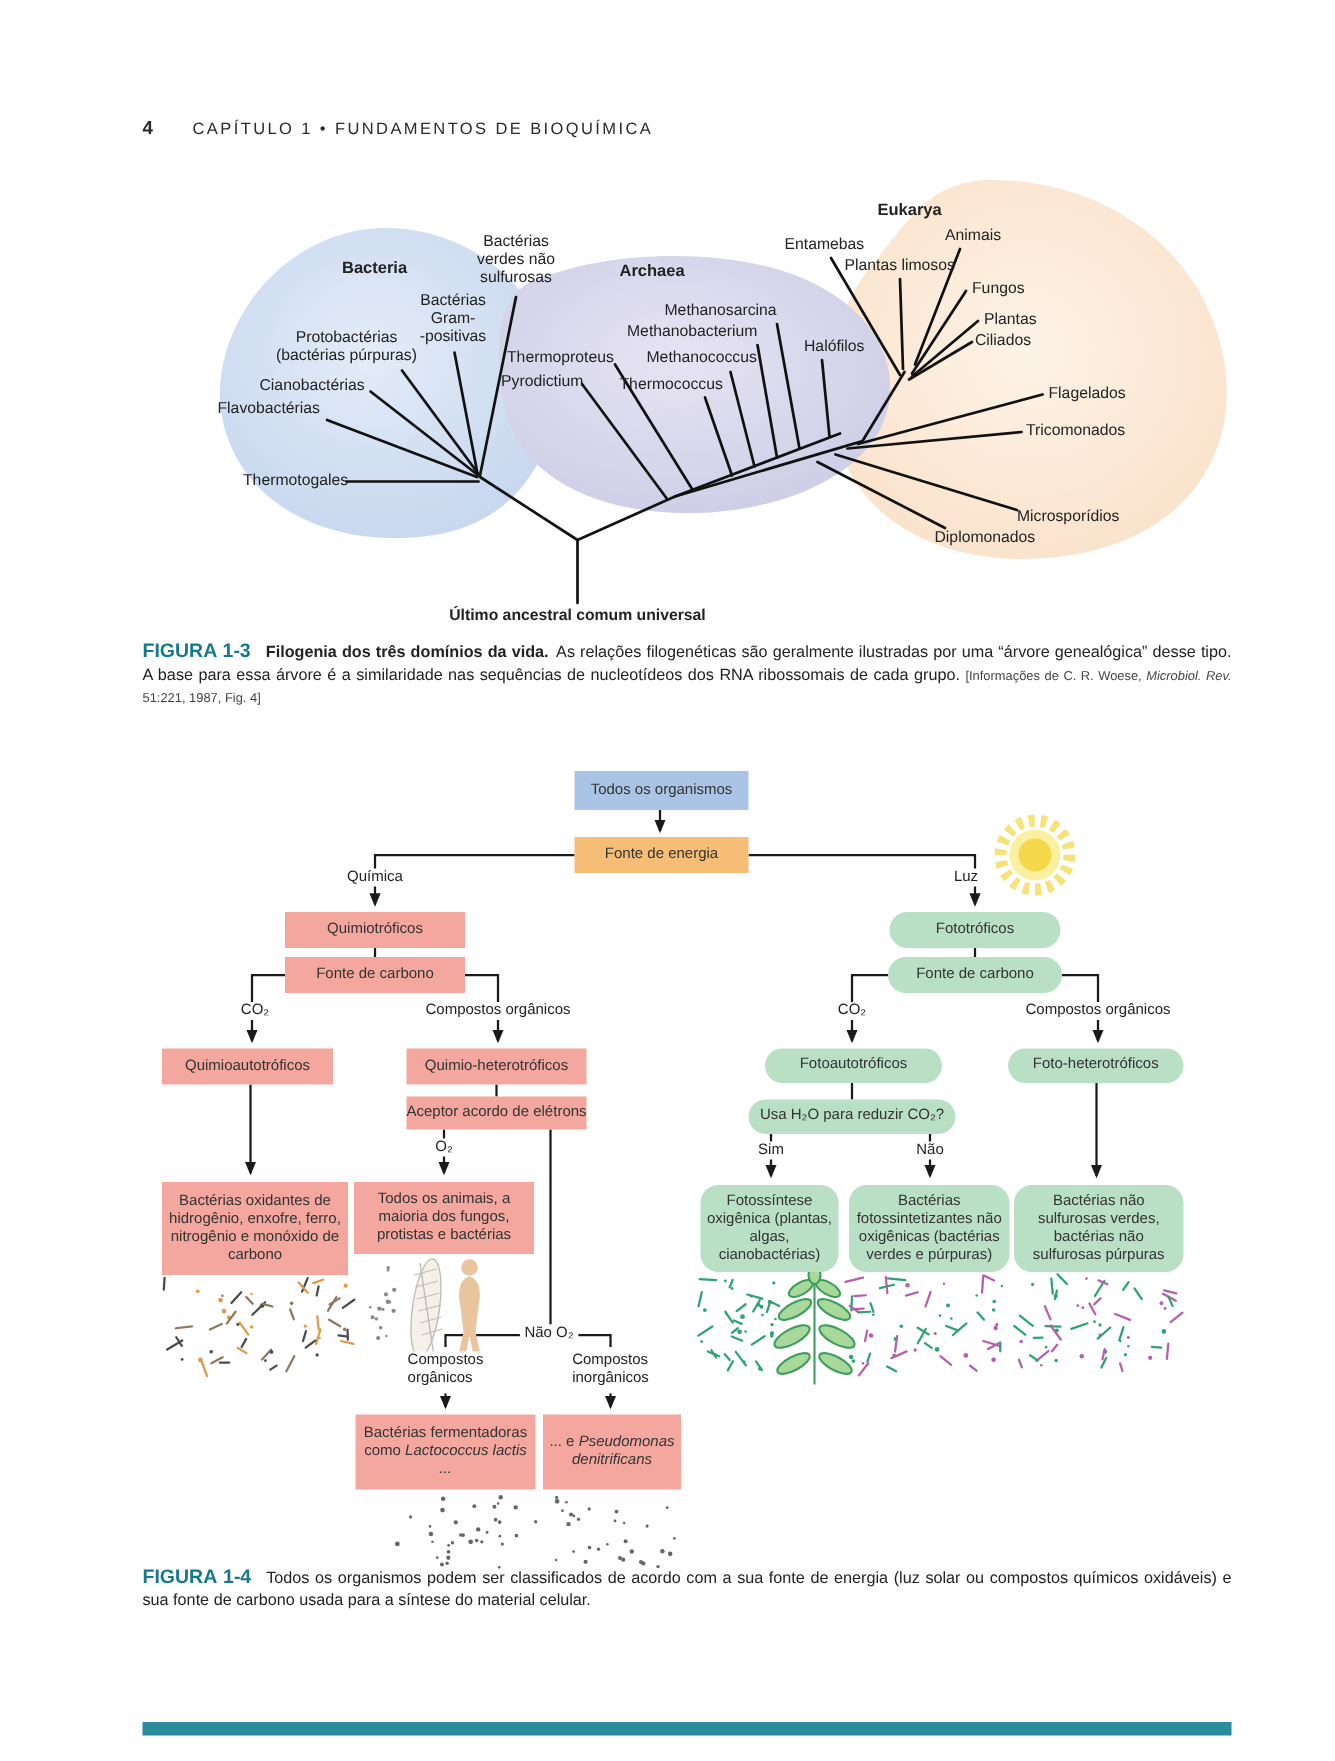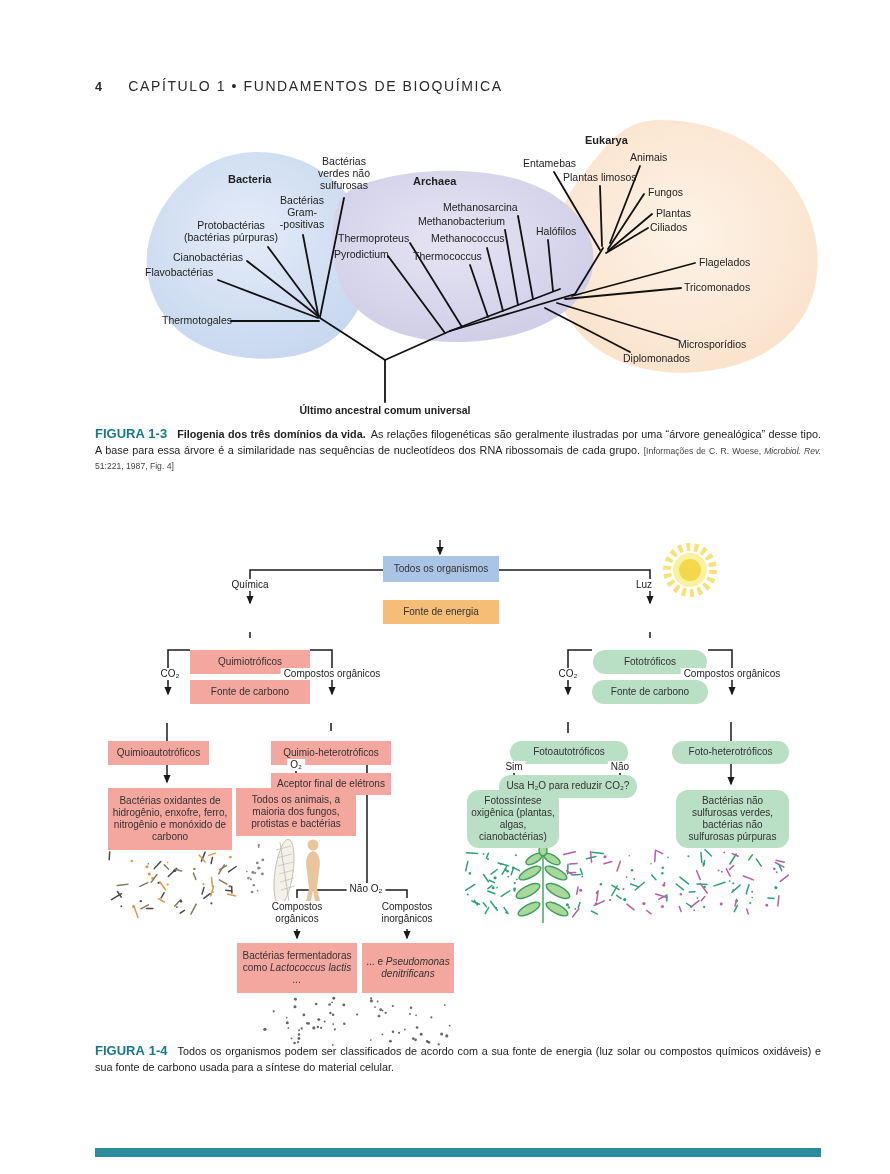--- a/index.html
+++ b/index.html
@@ -1,38 +1,38 @@
 <!DOCTYPE html>
 <html><head>
 <meta charset="utf-8">
 <style>
   html,body{margin:0;padding:0;background:#ffffff;}
   .page{position:relative;width:890px;height:1174px;background:#fff;
         font-family:"Liberation Sans","DejaVu Sans",sans-serif;color:#1a1a1a;overflow:hidden;}
   .header{position:absolute;left:95px;top:78px;font-size:11.5px;letter-spacing:.4px;color:#2a2a2a;}
   .header .num{font-weight:bold;font-size:12.5px;margin-right:26px;}
-  .header .ht{letter-spacing:1.6px;font-size:14px;}
+  .header .ht{letter-spacing:1.6px;font-size:11px;}
   svg.overlay{position:absolute;left:0;top:0;}
   
   .tl{position:absolute;font-size:10.5px;line-height:1.16;white-space:pre-line;color:#222;}
   .ctr{text-align:center;}
   .it{}
   .dom{font-weight:bold;font-size:11px;}
   .rootlbl{font-weight:bold;font-size:10.5px;}
   
   .bx{position:absolute;display:flex;align-items:center;justify-content:center;text-align:center;
       font-size:10px;line-height:1.22;color:#333;padding:1px 3px;box-sizing:border-box;}
   .blue{background:#aac4e6;}
   .orange{background:#f6bd76;}
   .pink{background:#f4a79e;}
   .green{background:#b9dfc5;border-radius:12px;}
-  .nw{white-space:nowrap;margin-top:42px;}
+  .nw{white-space:nowrap;}
   
   .fl{position:absolute;transform:translateX(-50%);font-size:10px;background:#fff;
-      padding:0 3px;white-space:pre-line;text-align:center;line-height:1.2;color:#222;}
+      padding:0 3px;white-space:pre-line;line-height:1.2;color:#222;}
   
   .caption{position:absolute;font-size:10.8px;line-height:1.4;color:#222;margin:0;text-align:justify;}
   .figlabel{color:#16788c;font-weight:bold;font-size:13px;margin-right:10px;}
   .figtitle{font-weight:bold;margin-right:5px;}
   .ref{font-size:8.6px;color:#444;}
   .bar{position:absolute;left:95px;top:1148px;width:726px;height:9px;background:#2b8c9e;}
 </style>
 </head>
 <body>
 
@@ -501,38 +501,39 @@
   <p class="caption" style="left:95px;top:425px;width:726px">
     <span class="figlabel">FIGURA 1-3</span><span class="figtitle">Filogenia dos três domínios da vida.</span><span>As relações filogenéticas são geralmente ilustradas por uma “árvore genealógica” desse tipo. A base para essa árvore é a similaridade nas sequências de nucleotídeos dos RNA ribossomais de cada grupo.</span>
     <span class="ref"><span>[Informações de C. R. Woese, </span><i>Microbiol. Rev.</i><span> 51:221, 1987, Fig. 4]</span></span>
   </p>
 
   <div class="bx blue nw" style="left:383px;top:514px;width:116px;height:26px">Todos os organismos</div>
   <div class="bx orange nw" style="left:383px;top:558px;width:116px;height:24px">Fonte de energia</div>
 
   <div class="bx pink nw" style="left:190px;top:608px;width:120px;height:24px">Quimiotróficos</div>
   <div class="bx pink nw" style="left:190px;top:638px;width:120px;height:24px">Fonte de carbono</div>
-  <div class="bx pink nw" style="left:108px;top:699px;width:101px;height:24px">Quimioautotróficos</div>
+  <div class="bx pink nw" style="left:108px;top:699px;width:114px;height:24px">Quimioautotróficos</div>
   <div class="bx pink nw" style="left:271px;top:699px;width:120px;height:24px">Quimio-heterotróficos</div>
-  <div class="bx pink nw" style="left:271px;top:731px;width:120px;height:22px">Aceptor final de elétrons</div>
+  <div class="bx pink nw" style="left:271px;top:731px;width:120px;height:22px">Aceptor acordo de elétrons</div>
   <div class="bx pink" style="left:108px;top:788px;width:124px;height:62px">Bactérias oxidantes de hidrogênio, enxofre, ferro, nitrogênio e monóxido de carbono</div>
   <div class="bx pink" style="left:236px;top:788px;width:120px;height:48px">Todos os animais, a maioria dos fungos, protistas e bactérias</div>
   <div class="bx pink" style="left:237px;top:943px;width:120px;height:50px">
       <span><span>Bactérias fermentadoras como </span><i>Lactococcus lactis ...</i></span>
     </div>
   <div class="bx pink" style="left:362px;top:943px;width:92px;height:50px">
       <span><span>... e </span><i>Pseudomonas denitrificans</i></span>
     </div>
 
   <div class="bx green nw" style="left:593px;top:608px;width:114px;height:24px">Fototróficos</div>
   <div class="bx green nw" style="left:592px;top:638px;width:116px;height:24px">Fonte de carbono</div>
   <div class="bx green nw" style="left:510px;top:699px;width:118px;height:23px">Fotoautotróficos</div>
   <div class="bx green nw" style="left:672px;top:699px;width:117px;height:23px">Foto-heterotróficos</div>
   <div class="bx green nw" style="left:499px;top:733px;width:138px;height:23px">Usa H₂O para reduzir CO₂?</div>
   <div class="bx green" style="left:467px;top:790px;width:92px;height:58px">Fotossíntese oxigênica (plantas, algas, cianobactérias)</div>
+  <div class="bx green" style="left:566px;top:790px;width:107px;height:58px">Bactérias fotossintetizantes não oxigênicas (bactérias verdes e púrpuras)</div>
   <div class="bx green" style="left:676px;top:790px;width:113px;height:58px">Bactérias não sulfurosas verdes, bactérias não sulfurosas púrpuras</div>
 
   <div class="fl" style="left:250px;top:579px">Química</div>
   <div class="fl" style="left:644px;top:579px">Luz</div>
   <div class="fl" style="left:170px;top:668px">CO₂</div>
   <div class="fl" style="left:332px;top:668px">Compostos orgânicos</div>
   <div class="fl" style="left:568px;top:668px">CO₂</div>
   <div class="fl" style="left:732px;top:668px">Compostos orgânicos</div>
   <div class="fl" style="left:296px;top:759px">O₂</div>
   <div class="fl" style="left:366px;top:883px">Não O₂</div>

